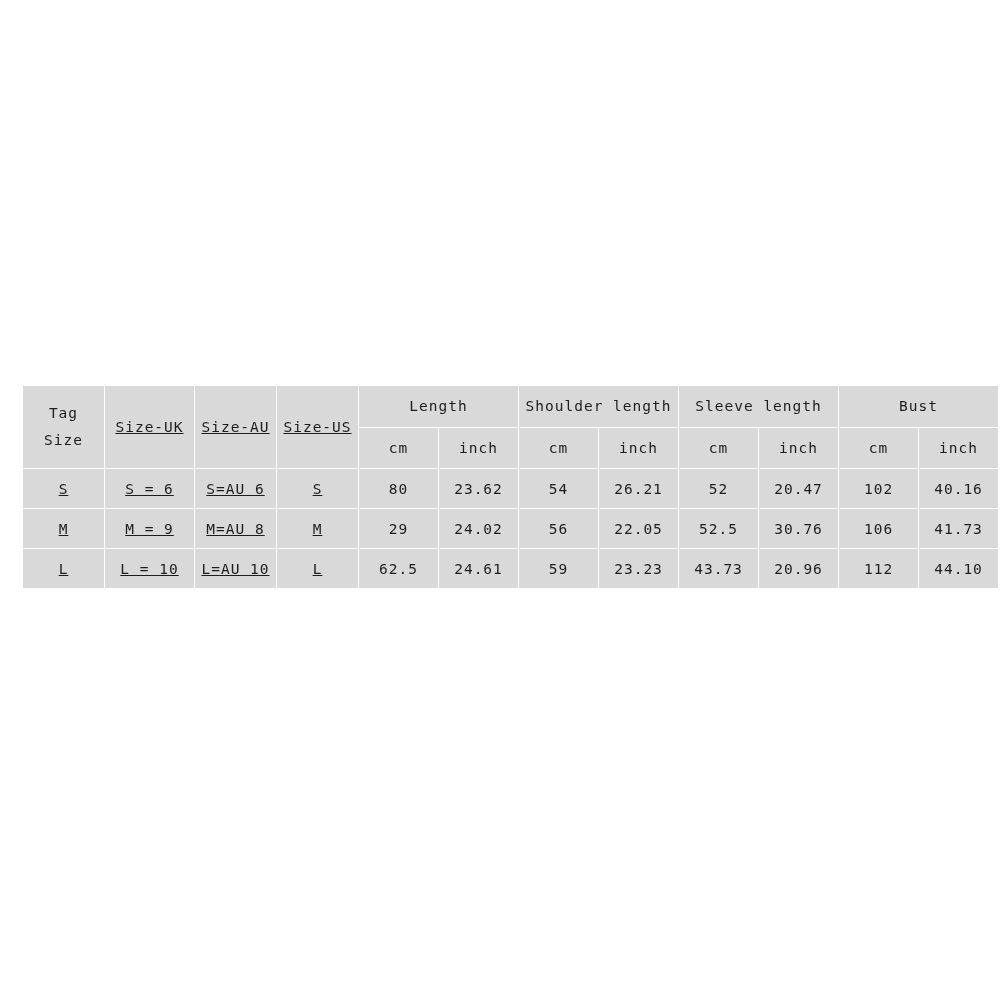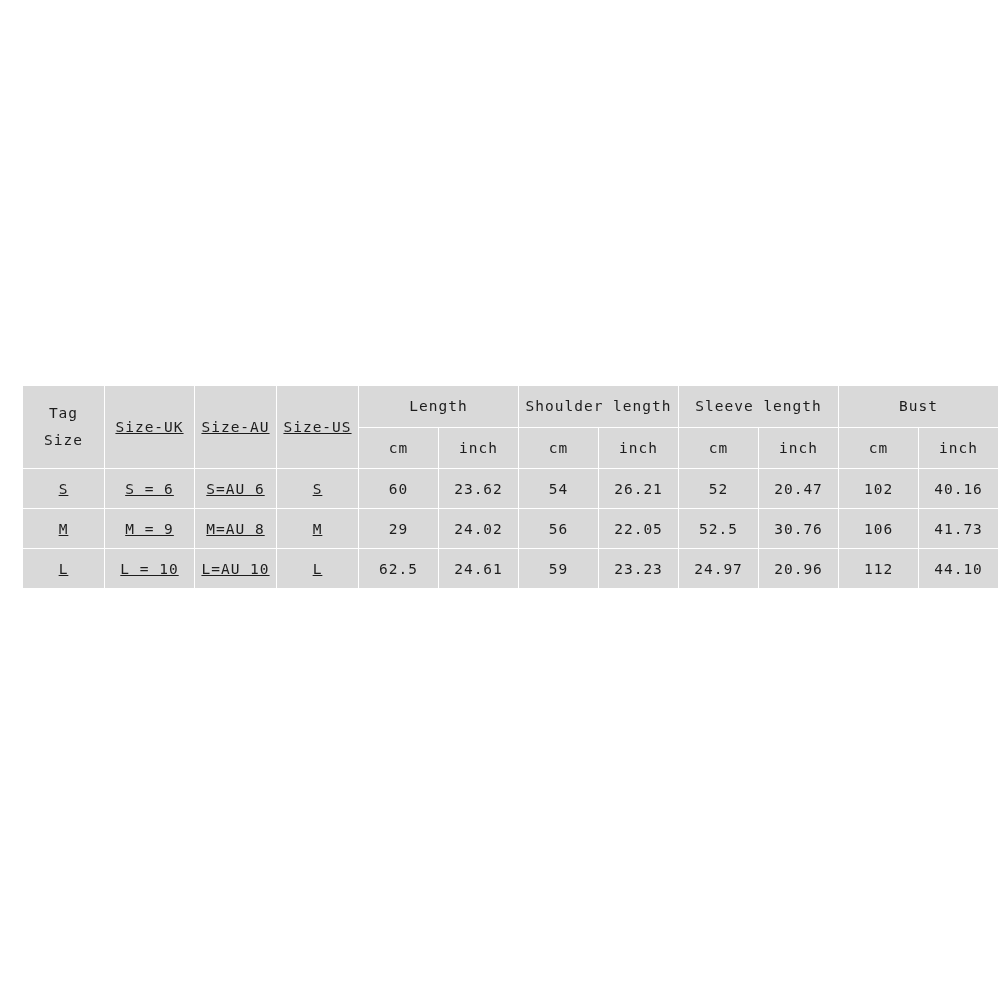--- a/index.html
+++ b/index.html
@@ -111,21 +111,21 @@
         <th class="unit-label">cm</th>
         <th class="unit-label">inch</th>
       </tr>
     </thead>
     <tbody>
       <tr class="row-data">
         <td class="size-label">S</td>
         <td class="size-label">S = 6</td>
         <td class="size-label">S=AU 6</td>
         <td class="size-label">S</td>
-        <td class="num">60</td>
+        <td class="num">80</td>
         <td class="num">23.62</td>
         <td class="num">54</td>
         <td class="num">26.21</td>
         <td class="num">52</td>
         <td class="num">20.47</td>
         <td class="num">102</td>
         <td class="num">40.16</td>
       </tr>
       <tr class="row-data">
         <td class="size-label">M</td>
@@ -143,20 +143,20 @@
       </tr>
       <tr class="row-data">
         <td class="size-label">L</td>
         <td class="size-label">L = 10</td>
         <td class="size-label">L=AU 10</td>
         <td class="size-label">L</td>
         <td class="num">62.5</td>
         <td class="num">24.61</td>
         <td class="num">59</td>
         <td class="num">23.23</td>
-        <td class="num">24.97</td>
+        <td class="num">43.73</td>
         <td class="num">20.96</td>
         <td class="num">112</td>
         <td class="num">44.10</td>
       </tr>
     </tbody>
   </table>
 </div>
 
 </body></html>

